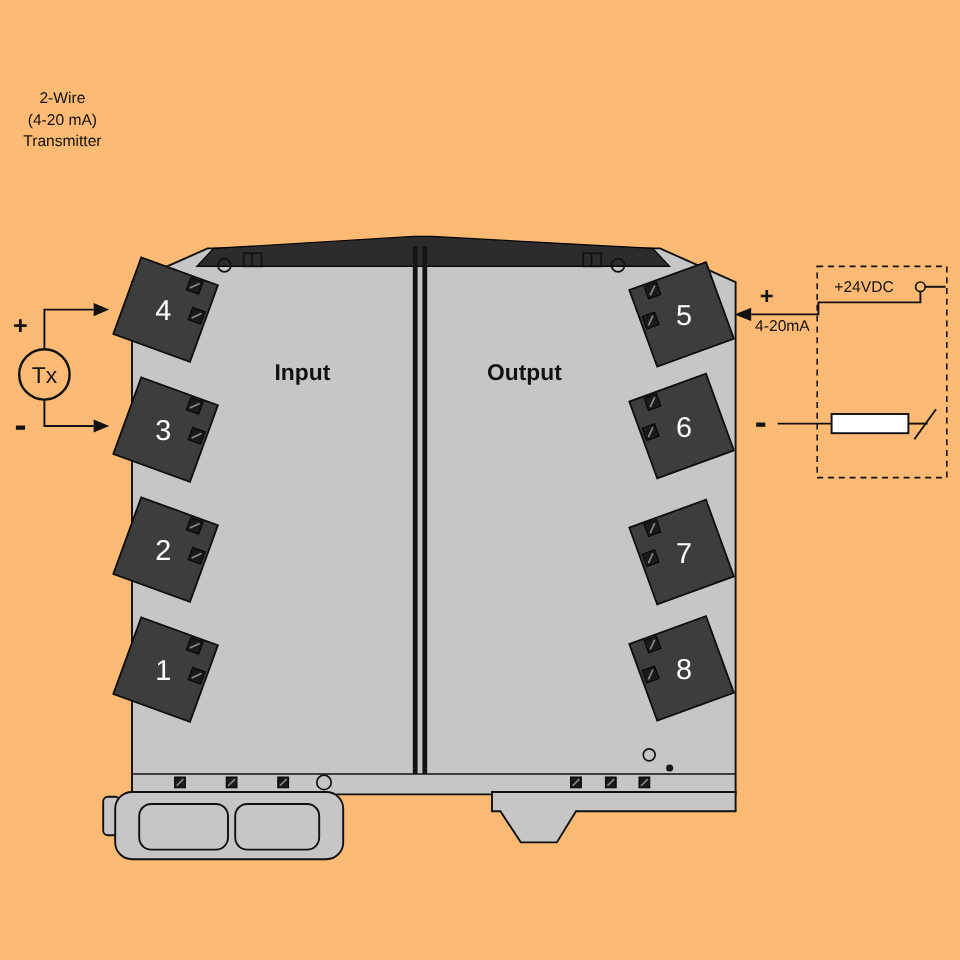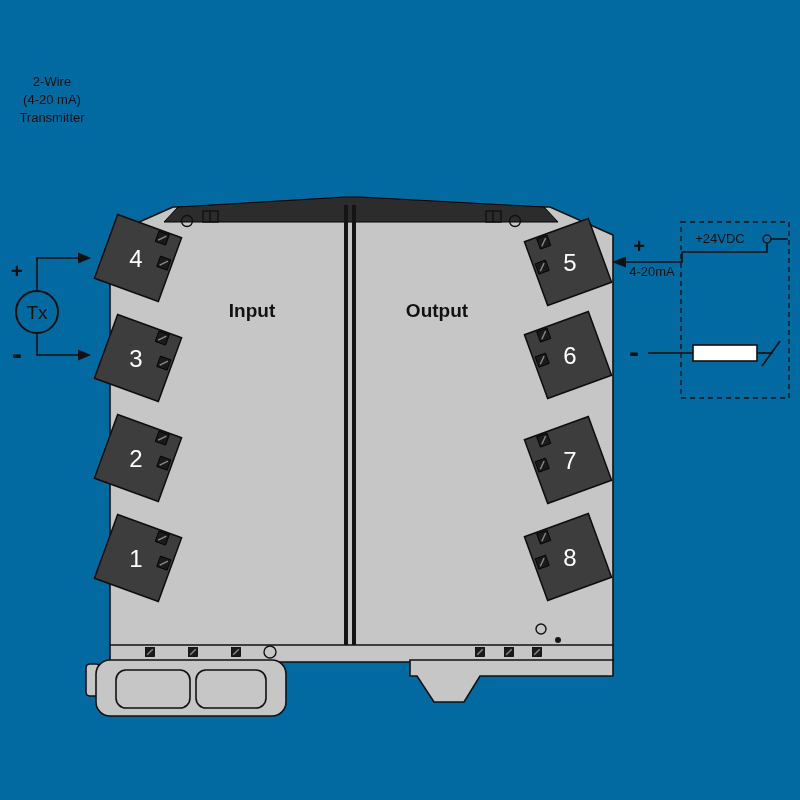--- a/index.html
+++ b/index.html
@@ -1,16 +1,16 @@
 <!DOCTYPE html>
 <html style="--body: #c6c6c6; --terminal: #3d3d3d; --cap: #2c2c2c; --line: #111111; --screw: #1a1a1a;"><head>
 <meta charset="utf-8">
 <style>
   html,body{margin:0;padding:0;background:#ffffff;}
-  .stage{position:relative;width:800px;height:800px;background:#0369a1;font-family:"Liberation Sans","DejaVu Sans",sans-serif;}
+  .stage{position:relative;width:800px;height:800px;background:#fdba74;font-family:"Liberation Sans","DejaVu Sans",sans-serif;}
   svg text{font-family:"Liberation Sans","DejaVu Sans",sans-serif;fill:var(--line,#111111);}
   .t-small{font-size:13px;}
   .t-section{font-size:19px;font-weight:bold;}
   .t-num{font-size:24px;fill:#ffffff;text-anchor:middle;}
   .t-sign{font-weight:bold;text-anchor:middle;}
   .t-mid{text-anchor:middle;}
   .wire{stroke:var(--line,#111111);stroke-width:1.6;fill:none;}
   .thin{stroke:var(--line,#111111);stroke-width:1.4;fill:none;}
   .arrow{fill:var(--line,#111111);}
   .dotfill{fill:#161616;}

